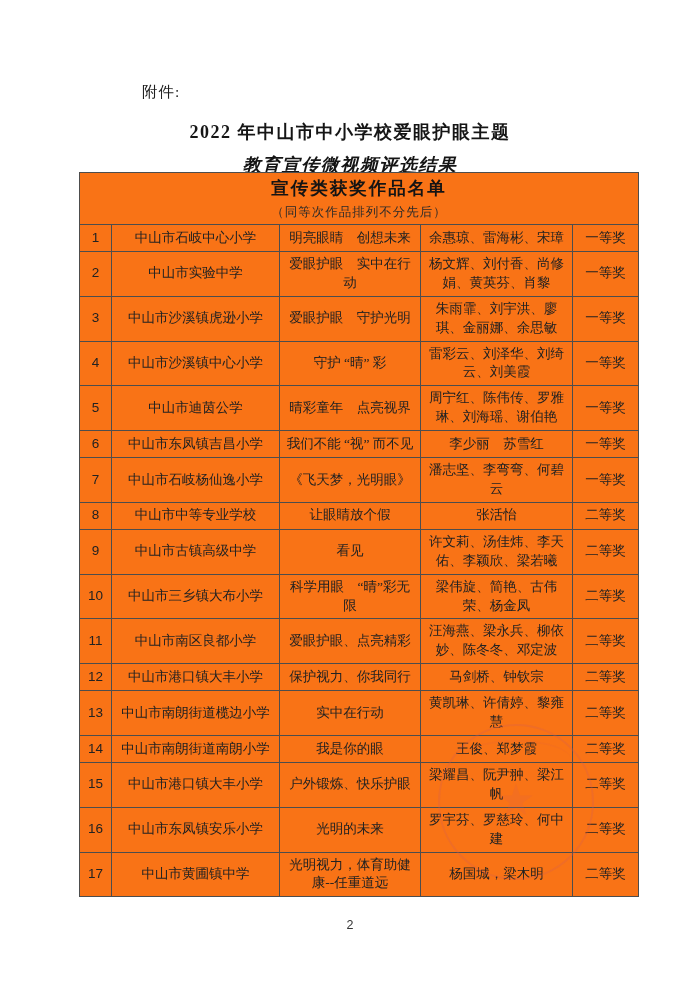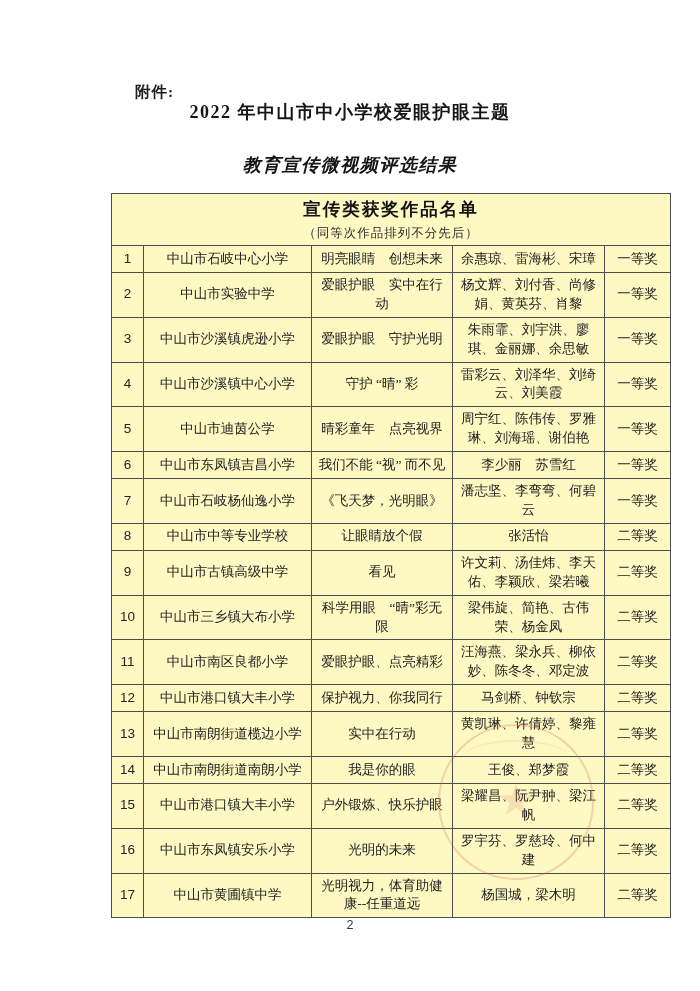--- a/index.html
+++ b/index.html
@@ -9,38 +9,37 @@
     font-family: "Liberation Serif", "DejaVu Serif", serif;
     color: #1e1e1e;
     position: relative;
     overflow: hidden;
   }
   .page {
     position: absolute; inset: 0;
     background: #ffffff;
   }
   .attachment {
-    position: absolute; left: 105px; top: 82px;
-    font-size: 15.5px; font-weight: 700; letter-spacing: 1px; padding-left: 30px;
+    position: absolute; left: 112px; top: 82px;
+    font-size: 15.5px; font-weight: 400; letter-spacing: 1px; padding-left: 30px;
   }
   .doc-title { 
     position: absolute; left: 0; width: 100%;
     text-align: center; font-weight: 700; font-size: 18px; letter-spacing: 1.5px;
     color: #151515;
   }
-  .doc-title.line1 { top: 100px; }
+  .doc-title.line1 { top: 120px; }
   .doc-title.line2 { top: 153px; font-style: italic; }
 
   table.award-table {
-    position: absolute; left: 79px; top: 193px;
+    position: absolute; left: 79px; top: 172px;
     width: 559px;
     border-collapse: collapse;
     table-layout: fixed;
-    background: #fef9c3;
-    margin-left: 32px;
+    background: #f97316;
   }
   table.award-table, .award-table td, .award-table th {
     border: 1px solid #4d4d4d;
   }
   table.award-table { border: 1.8px solid #3c3c3c; }
   .award-table td, .award-table th {
     text-align: center; vertical-align: middle;
     padding: 3px 4px;
     font-size: 13.5px;
     line-height: 1.4;

